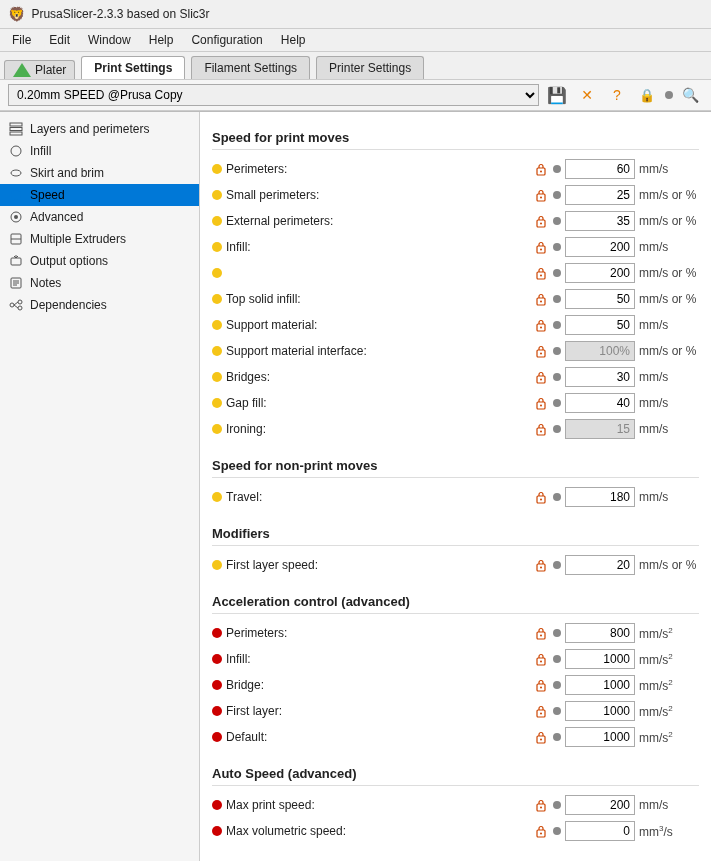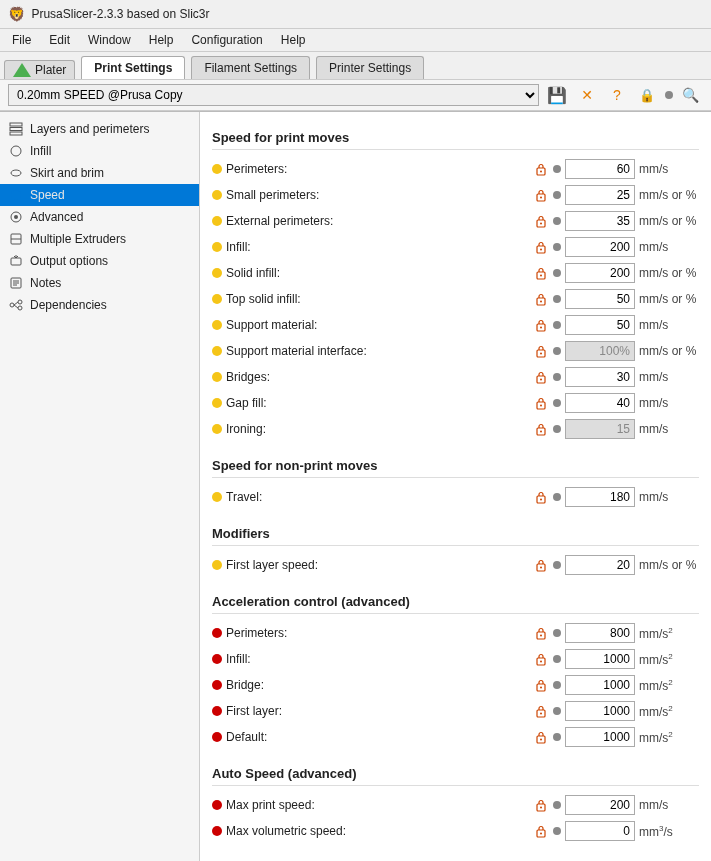--- a/index.html
+++ b/index.html
@@ -17,21 +17,21 @@
     .tab { padding: 4px 12px; border: 1px solid #aaa; border-bottom: none; background: #ddd; cursor: pointer; font-size: 12px; border-radius: 3px 3px 0 0; }
     .tab.active { background: #fff; font-weight: bold; }
     .tab-plater { padding: 2px 8px; display: flex; align-items: center; gap: 4px; }
 
     
     .main-layout { display: flex; height: calc(861px - 88px); }
 
     
     .sidebar { width: 200px; background: #f5f5f5; border-right: 1px solid #ccc; padding: 6px 0; flex-shrink: 0; overflow-y: auto; }
     .sidebar-item { display: flex; align-items: center; gap: 6px; padding: 3px 8px; cursor: pointer; font-size: 12px; }
-    .sidebar-item.active { background: #0078d7; color: #e5e5e5; }
+    .sidebar-item.active { background: #0078d7; color: #000000; }
     .sidebar-item .icon { width: 16px; height: 16px; display: flex; align-items: center; justify-content: center; flex-shrink: 0; font-size: 11px; }
 
     
     .content { flex: 1; background: #fff; overflow-y: auto; padding: 0; }
     .content-inner { padding: 8px 12px; }
 
     
     .toolbar { display: flex; align-items: center; gap: 6px; padding: 4px 8px; border-bottom: 1px solid #ccc; background: #f5f5f5; }
     .toolbar-select { flex: 1; padding: 2px 4px; font-size: 12px; border: 1px solid #aaa; }
     .toolbar-btn { width: 24px; height: 22px; display: flex; align-items: center; justify-content: center; cursor: pointer; font-size: 14px; background: none; border: none; }
@@ -255,21 +255,20 @@
                 <path d="M4 6V4.5a2 2 0 0 1 4 0V6" fill="none" stroke="#cc4400" stroke-width="1.2"></path>
                 <circle cx="6" cy="9.5" r="1" fill="#cc4400"></circle>
               </svg>
             </div>
             <div class="setting-bullet"></div>
             <input type="text" class="setting-input" value="200" style="">
             <div class="setting-unit">mm/s</div>
           </div>
           <div class="setting-row">
             <div class="setting-dot yellow"></div>
-            <div class="setting-label">Solid infill:</div>
             <div style="flex: 1 1 0%;"></div>
             <div class="setting-lock">
               <svg width="12" height="14" viewBox="0 0 12 14">
                 <rect x="2" y="6" width="8" height="7" rx="1" fill="none" stroke="#cc4400" stroke-width="1.2"></rect>
                 <path d="M4 6V4.5a2 2 0 0 1 4 0V6" fill="none" stroke="#cc4400" stroke-width="1.2"></path>
                 <circle cx="6" cy="9.5" r="1" fill="#cc4400"></circle>
               </svg>
             </div>
             <div class="setting-bullet"></div>
             <input type="text" class="setting-input" value="200" style="">

